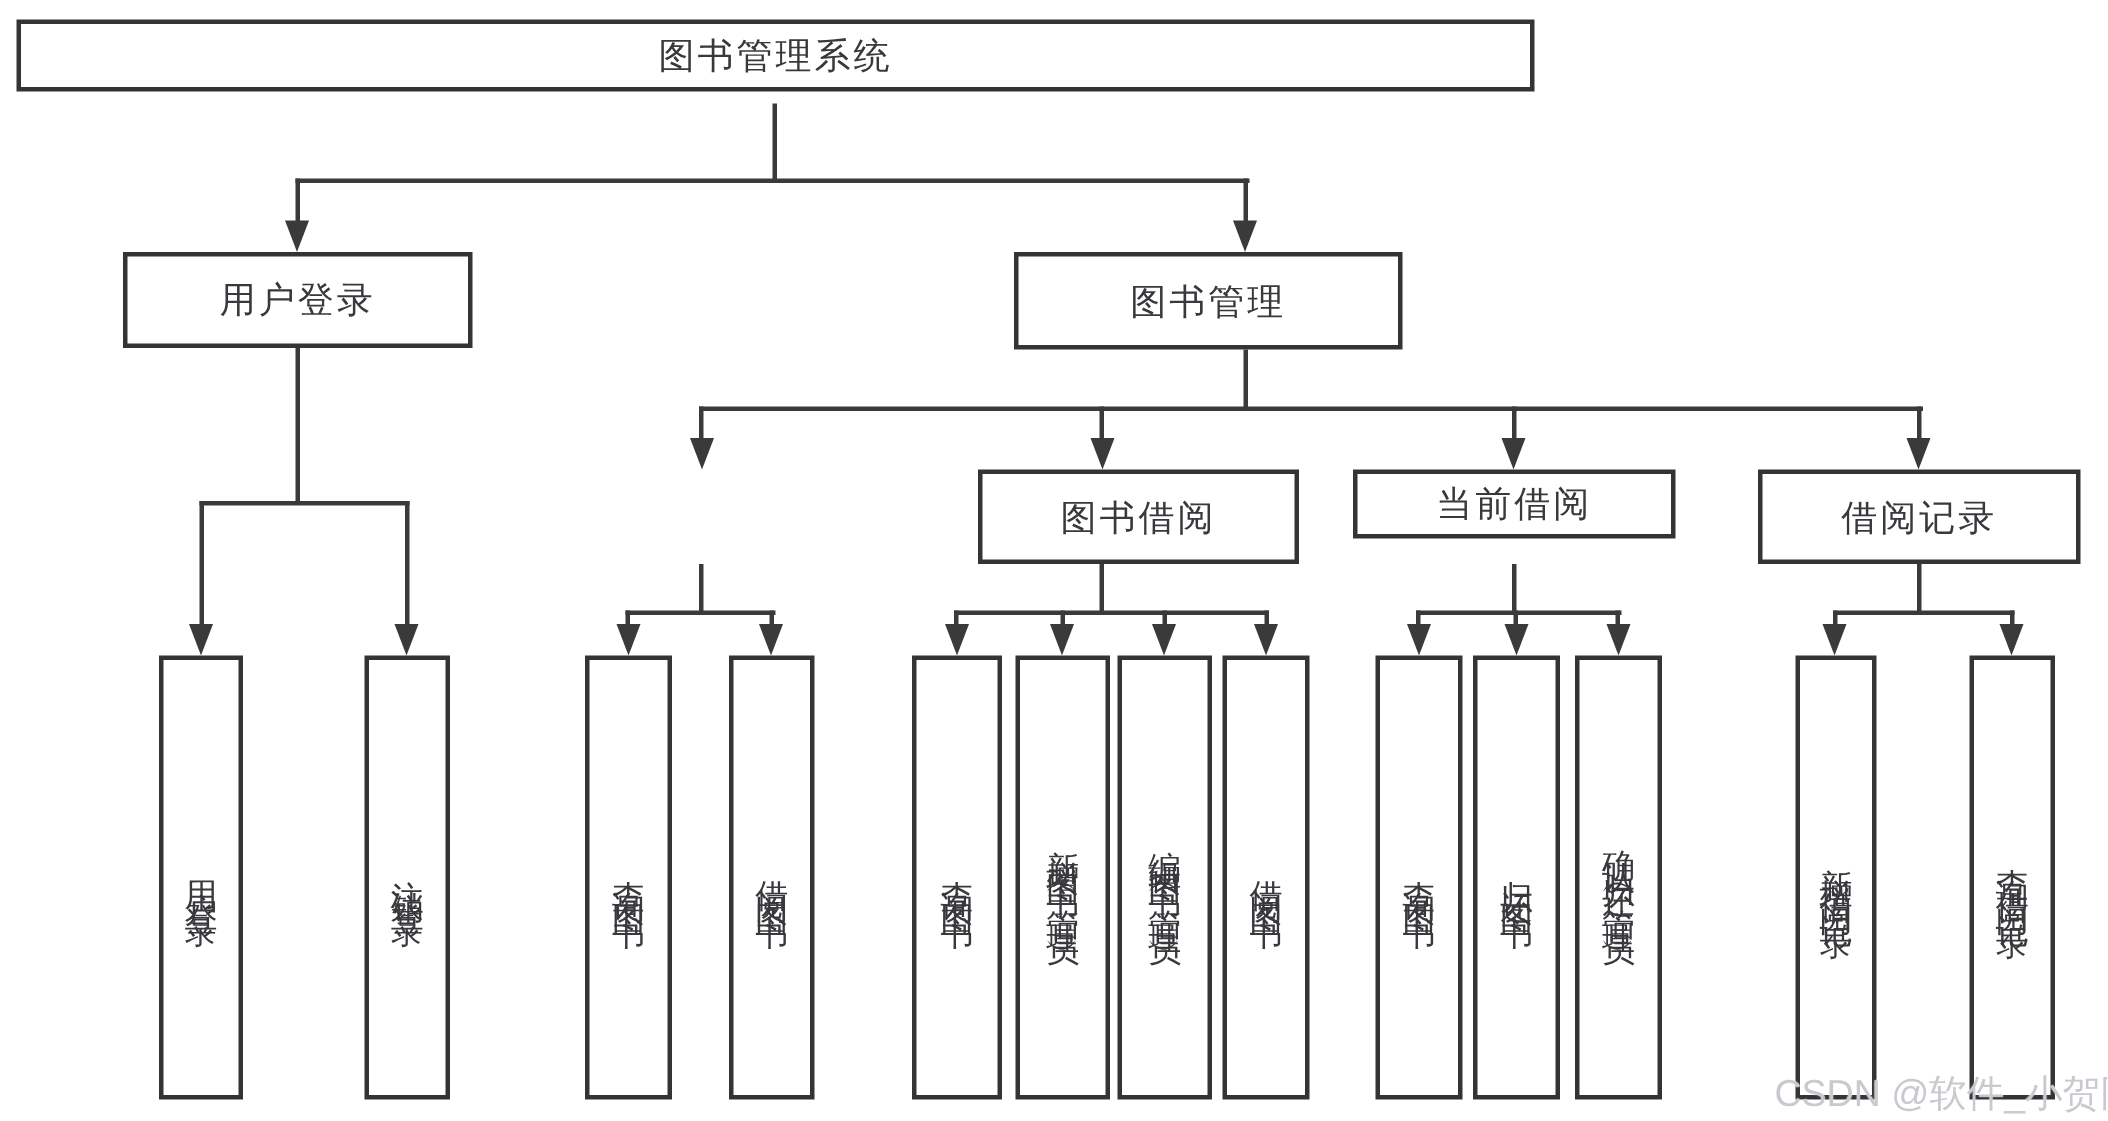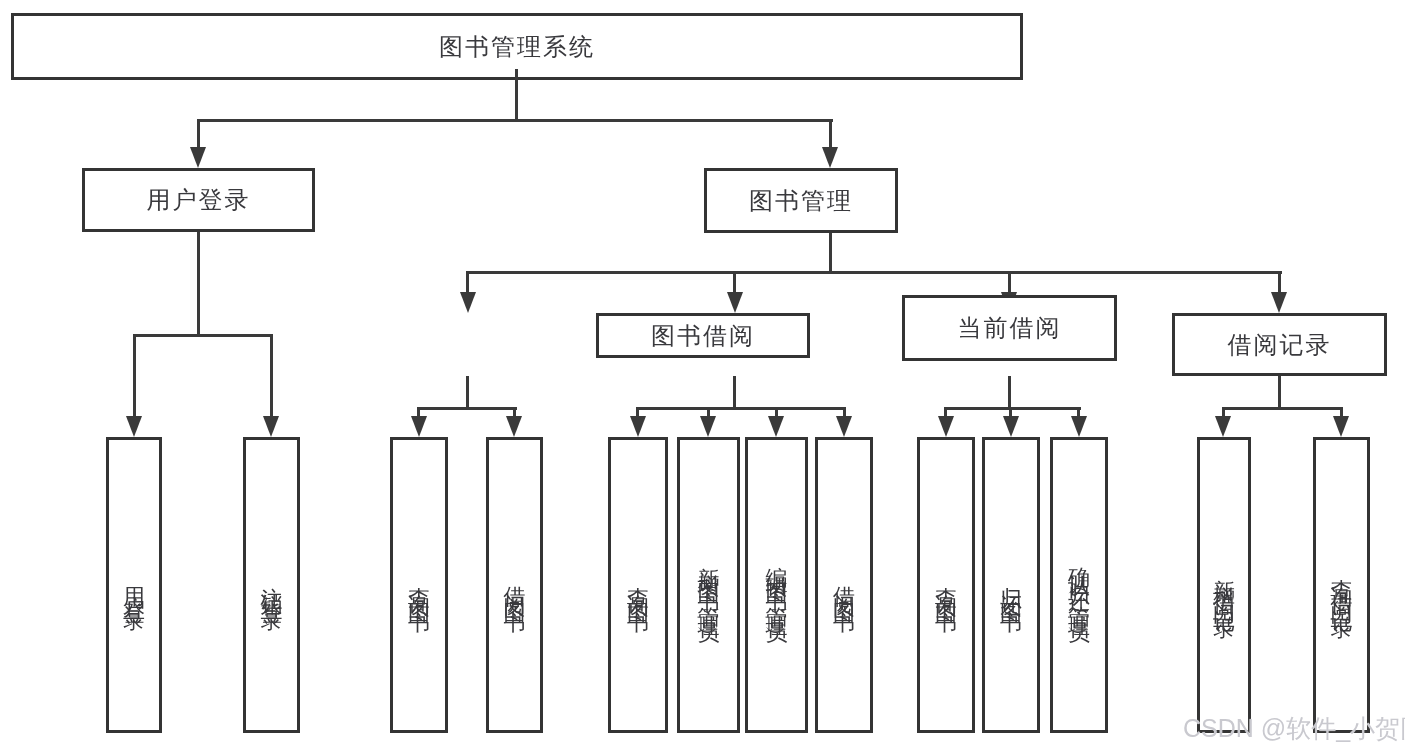--- a/index.html
+++ b/index.html
@@ -31,35 +31,35 @@
     font-size:25px; color:#c9c9cf;
     text-shadow:0 0 1px #ffffff;
     white-space:nowrap;
   }
 </style>
 </head>
 <body>
 
 <div class="canvas">
 
-  <div class="node h" style="left:11px;top:13px;width:1012px;height:67px">
+  <div class="node h" style="left:11px;top:13px;width:1012px;height:48px">
     <span>图书管理系统</span>
   </div>
 
   <div class="line" style="left:515px;top:69px;width:3px;height:52px"></div>
   <div class="line" style="left:197px;top:119px;width:636px;height:3px"></div>
   <div class="line" style="left:197px;top:119px;width:3px;height:30px"></div>
   <div class="arrow" style="left:190px;top:147px"></div>
   <div class="line" style="left:829px;top:119px;width:3px;height:30px"></div>
   <div class="arrow" style="left:822px;top:147px"></div>
 
   <div class="node h" style="left:82px;top:168px;width:233px;height:64px">
     <span>用户登录</span>
   </div>
-  <div class="node h" style="left:704px;top:168px;width:194px;height:65px">
+  <div class="node h" style="left:676px;top:168px;width:259px;height:65px">
     <span>图书管理</span>
   </div>
 
   <div class="line" style="left:197px;top:232px;width:3px;height:104px"></div>
   <div class="line" style="left:133px;top:334px;width:140px;height:3px"></div>
   <div class="line" style="left:133px;top:334px;width:3px;height:84px"></div>
   <div class="arrow" style="left:126px;top:416px"></div>
   <div class="line" style="left:270px;top:334px;width:3px;height:84px"></div>
   <div class="arrow" style="left:263px;top:416px"></div>
 
@@ -67,24 +67,24 @@
   <div class="line" style="left:466px;top:271px;width:816px;height:3px"></div>
   <div class="line" style="left:466px;top:271px;width:3px;height:24px"></div>
   <div class="arrow" style="left:460px;top:292px"></div>
   <div class="line" style="left:733px;top:271px;width:3px;height:24px"></div>
   <div class="arrow" style="left:727px;top:292px"></div>
   <div class="line" style="left:1008px;top:271px;width:3px;height:24px"></div>
   <div class="arrow" style="left:1001px;top:292px"></div>
   <div class="line" style="left:1278px;top:271px;width:3px;height:24px"></div>
   <div class="arrow" style="left:1271px;top:292px"></div>
 
-  <div class="node h" style="left:596px;top:313px;width:214px;height:45px">
+  <div class="node h" style="left:652px;top:313px;width:214px;height:63px">
     <span>图书借阅</span>
   </div>
-  <div class="node h" style="left:902px;top:295px;width:215px;height:66px">
+  <div class="node h" style="left:902px;top:313px;width:215px;height:46px">
     <span>当前借阅</span>
   </div>
   <div class="node h" style="left:1172px;top:313px;width:215px;height:63px">
     <span>借阅记录</span>
   </div>
 
   <div class="line" style="left:466px;top:376px;width:3px;height:33px"></div>
   <div class="line" style="left:417px;top:407px;width:100px;height:3px"></div>
   <div class="line" style="left:417px;top:407px;width:3px;height:11px"></div>
   <div class="arrow" style="left:411px;top:416px"></div>

